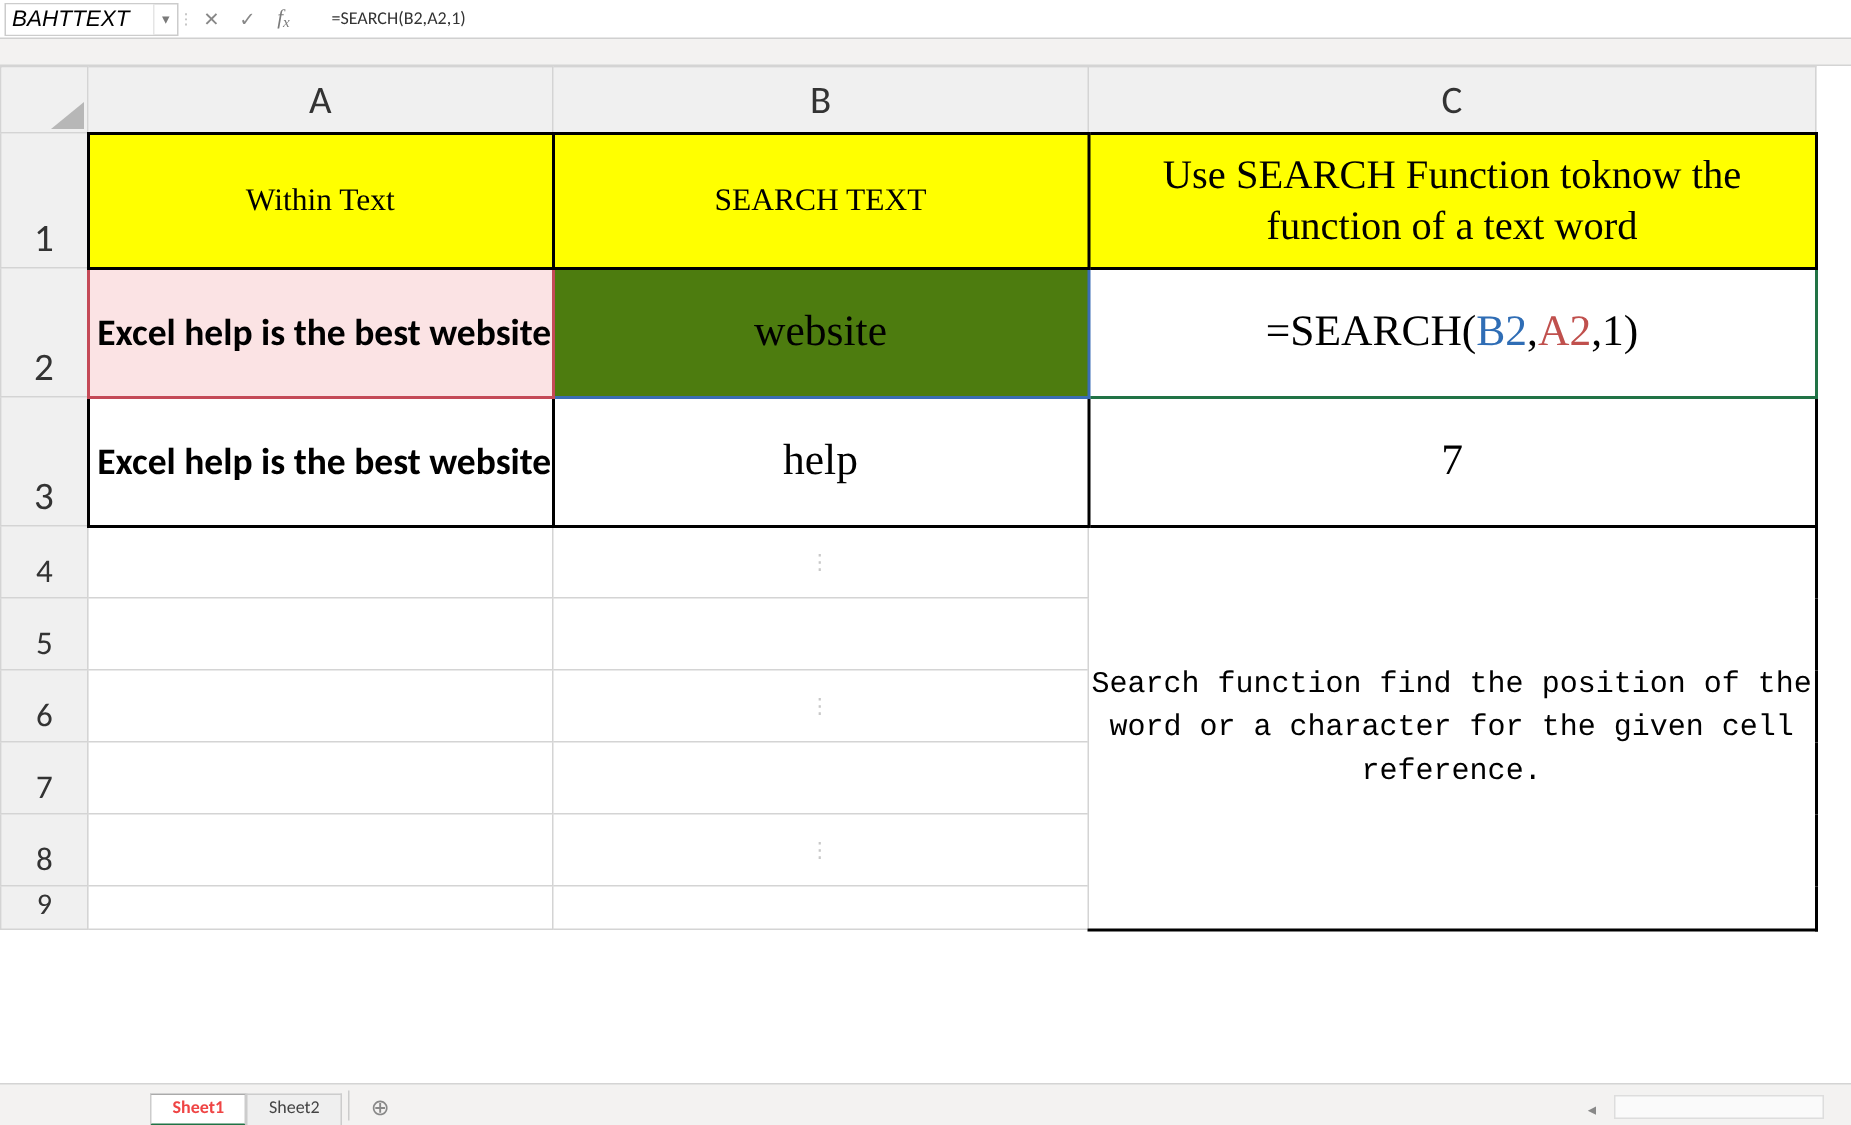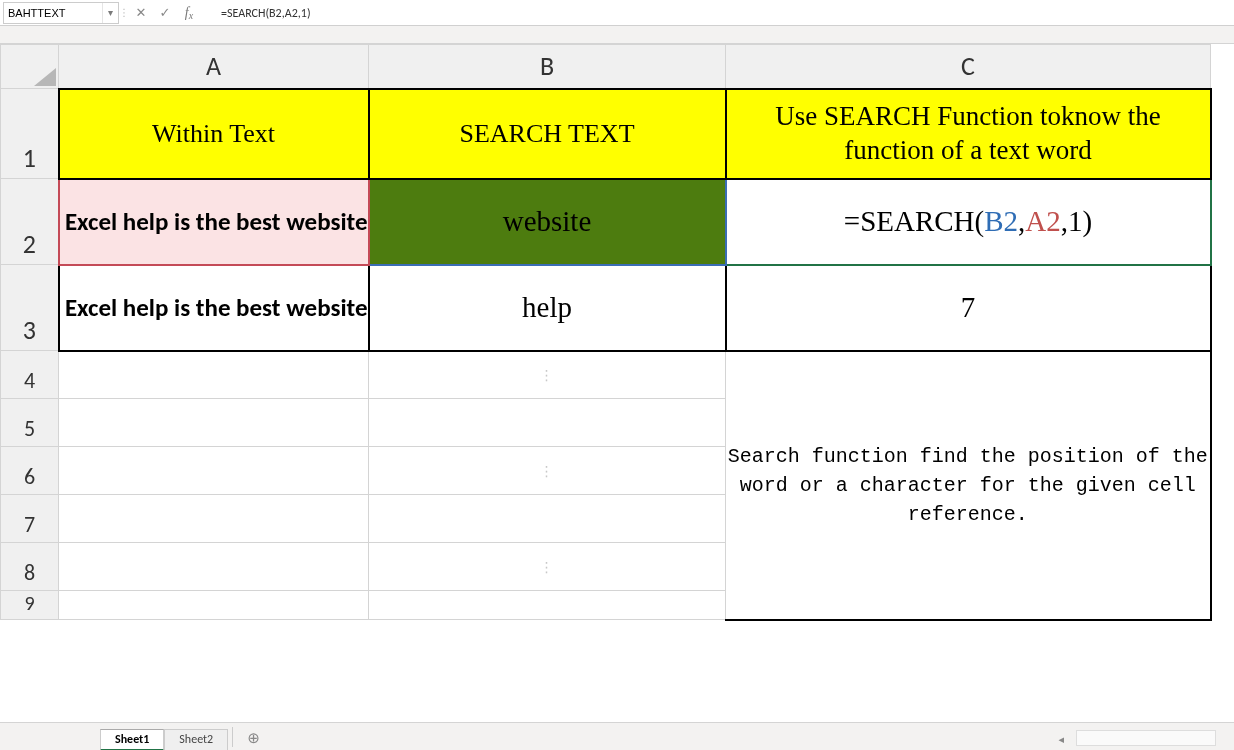--- a/index.html
+++ b/index.html
@@ -1,21 +1,21 @@
 <!DOCTYPE html>
 <html><head>
 <meta charset="utf-8">
 <style>
   * { box-sizing: border-box; margin: 0; padding: 0; }
   body { font-family: "Segoe UI", Calibri, sans-serif; font-size: 12px; background: #fff; overflow: hidden; width: 1234px; height: 750px; position: relative;}
   
   
   .formula-bar { display:flex; align-items:center; height:26px; border-bottom:1px solid #d0d0d0; background:#fff; }
   .name-box-wrap { display:flex; align-items:center; height:22px; margin-left:3px; border:1px solid #cccccc; background:#fff;}
-  .name-box { width:98px; height:20px; padding:0 4px; font-size:11px; border:none; outline:none; }
+  .name-box { width:98px; height:20px; padding:0 4px; font-size:15px; border:none; outline:none;font-style:italic; }
   .name-arrow { width:16px; text-align:center; color:#7a7a7a; font-size:10px; height:20px; line-height:20px; border-left:1px solid #e5e5e5;}
   .vdiv { width:6px; height:22px; display:flex; align-items:center; justify-content:center; margin:0 2px;}
   .vdiv span{ font-size:10px; color:#bababa;}
   .fb-btn { width:24px; height:22px; display:flex; align-items:center; justify-content:center; color:#888; font-size:13px;}
   .fb-btn.fx { font-style:italic; font-family:"Times New Roman",serif; font-size:14px; color:#7a7a7a; position:relative;}
   .fb-btn.fx::after{ content:""; }
   .formula-input{ flex:1; height:22px; margin-left:4px; padding:2px 6px; font-size:12px; color:#333; display:flex; align-items:center;}
   .fb-bottom-shadow{ height:18px; background:#f3f2f1; border-bottom:1px solid #d4d4d4;}
   
   
@@ -26,21 +26,21 @@
   .col-A { width:310px; }
   .col-B { width:357px; }
   .col-C { width:485px; }
   
   .corner-cell{ height:44px; background:#f0f0f0; position:relative;}
   .corner-tri{ position:absolute; right:2px; bottom:2px; width:0; height:0; border-style:solid; border-width:0 0 18px 22px; border-color:transparent transparent #b7b7b7 transparent;}
   .colhdr{ background:#f0f0f0; text-align:center; font-family:Calibri,sans-serif; font-size:26px; color:#333; font-weight:400; height:44px;}
   .rowhdr{ background:#f0f0f0; text-align:center; font-family:Calibri,sans-serif; color:#333; font-weight:400; vertical-align:bottom !important; padding-bottom:4px !important;}
   
   
-  .hdr-yellow{ background:#ffff00; text-align:center; font-family:"Comic Sans MS",cursive; font-size:26px; font-weight:400; color:#000; height:86px; border:2px solid #000 !important;}
+  .hdr-yellow{ background:#ffff00; text-align:center; font-family:"Comic Sans MS",cursive; font-size:21px; font-weight:400; color:#000; height:86px; border:2px solid #000 !important;}
   .row2{ height:86px; }
   .row3{ height:86px; }
   .cell-a-text{ font-family:Calibri,sans-serif; font-size:25px; font-weight:700; padding:4px 10px; text-align:right; border-left:2px solid #000 !important; border-bottom:2px solid #000 !important; border-right:2px solid #000 !important;}
   .cell-a2{ background:#fbe3e4; border:2px solid #c44a57 !important;}
   .cell-b{ font-family:"Comic Sans MS",cursive; font-size:29px; font-weight:400; text-align:center; border-bottom:2px solid #000 !important; border-right:2px solid #000 !important;}
   .cell-b2{ background:#4d7c0f; border:2px solid #3b6db5 !important;}
   .cell-c{ font-family:"Comic Sans MS",cursive; font-size:29px; font-weight:400; text-align:center; border-bottom:2px solid #000 !important; border-right:2px solid #000 !important;}
   .cell-c2{ border:2px solid #217346 !important; position:relative;}
   
   .formula-display{ font-family:"Comic Sans MS",cursive; font-size:29px;}
@@ -58,21 +58,21 @@
   
   .tooltip{ position:absolute; left:834px; top:314px; background:#fff; border:1px solid #bbb; padding:4px 10px; font-family:"Segoe UI",Calibri,sans-serif; font-size:14px; color:#555; box-shadow:1px 1px 3px rgba(0,0,0,.15); z-index:5;}
   .tooltip b{ font-weight:700; color:#333;}
   
   
   .row9{ height:28px;}
   
   
   .tab-strip{ position:absolute; bottom:0; left:0; right:0; height:28px; background:#f3f2f1; border-top:1px solid #d4d4d4; display:flex; align-items:flex-end; padding-left:100px;}
   .tab{ height:22px; padding:2px 14px 0; font-size:12px; color:#444; border:1px solid #ccc; border-bottom:none; margin-right:0px; background:#efefef; position:relative; top:1px;}
-  .tab.active{ background:#fff; font-weight:700; color:#000000; border-bottom:2px solid #217346; border-top:1px solid #aaa;}
+  .tab.active{ background:#fff; font-weight:700; color:#ef4444; border-bottom:2px solid #217346; border-top:1px solid #aaa;}
   .tab.add{ border:none; background:transparent; color:#888; font-size:15px; padding:0 10px;}
   .tab-scroll-left{ position:absolute; right:170px; bottom:4px; font-size:11px; color:#888;}
   .tab-scroll-track{ position:absolute; right:18px; bottom:4px; width:140px; height:16px; border:1px solid #ddd; background:#fafafa;}
   .tab-divider{ width:1px; height:20px; background:#ccc; margin:0 4px; align-self:center;}
   
   
   
 </style>
 </head>
 <body>

